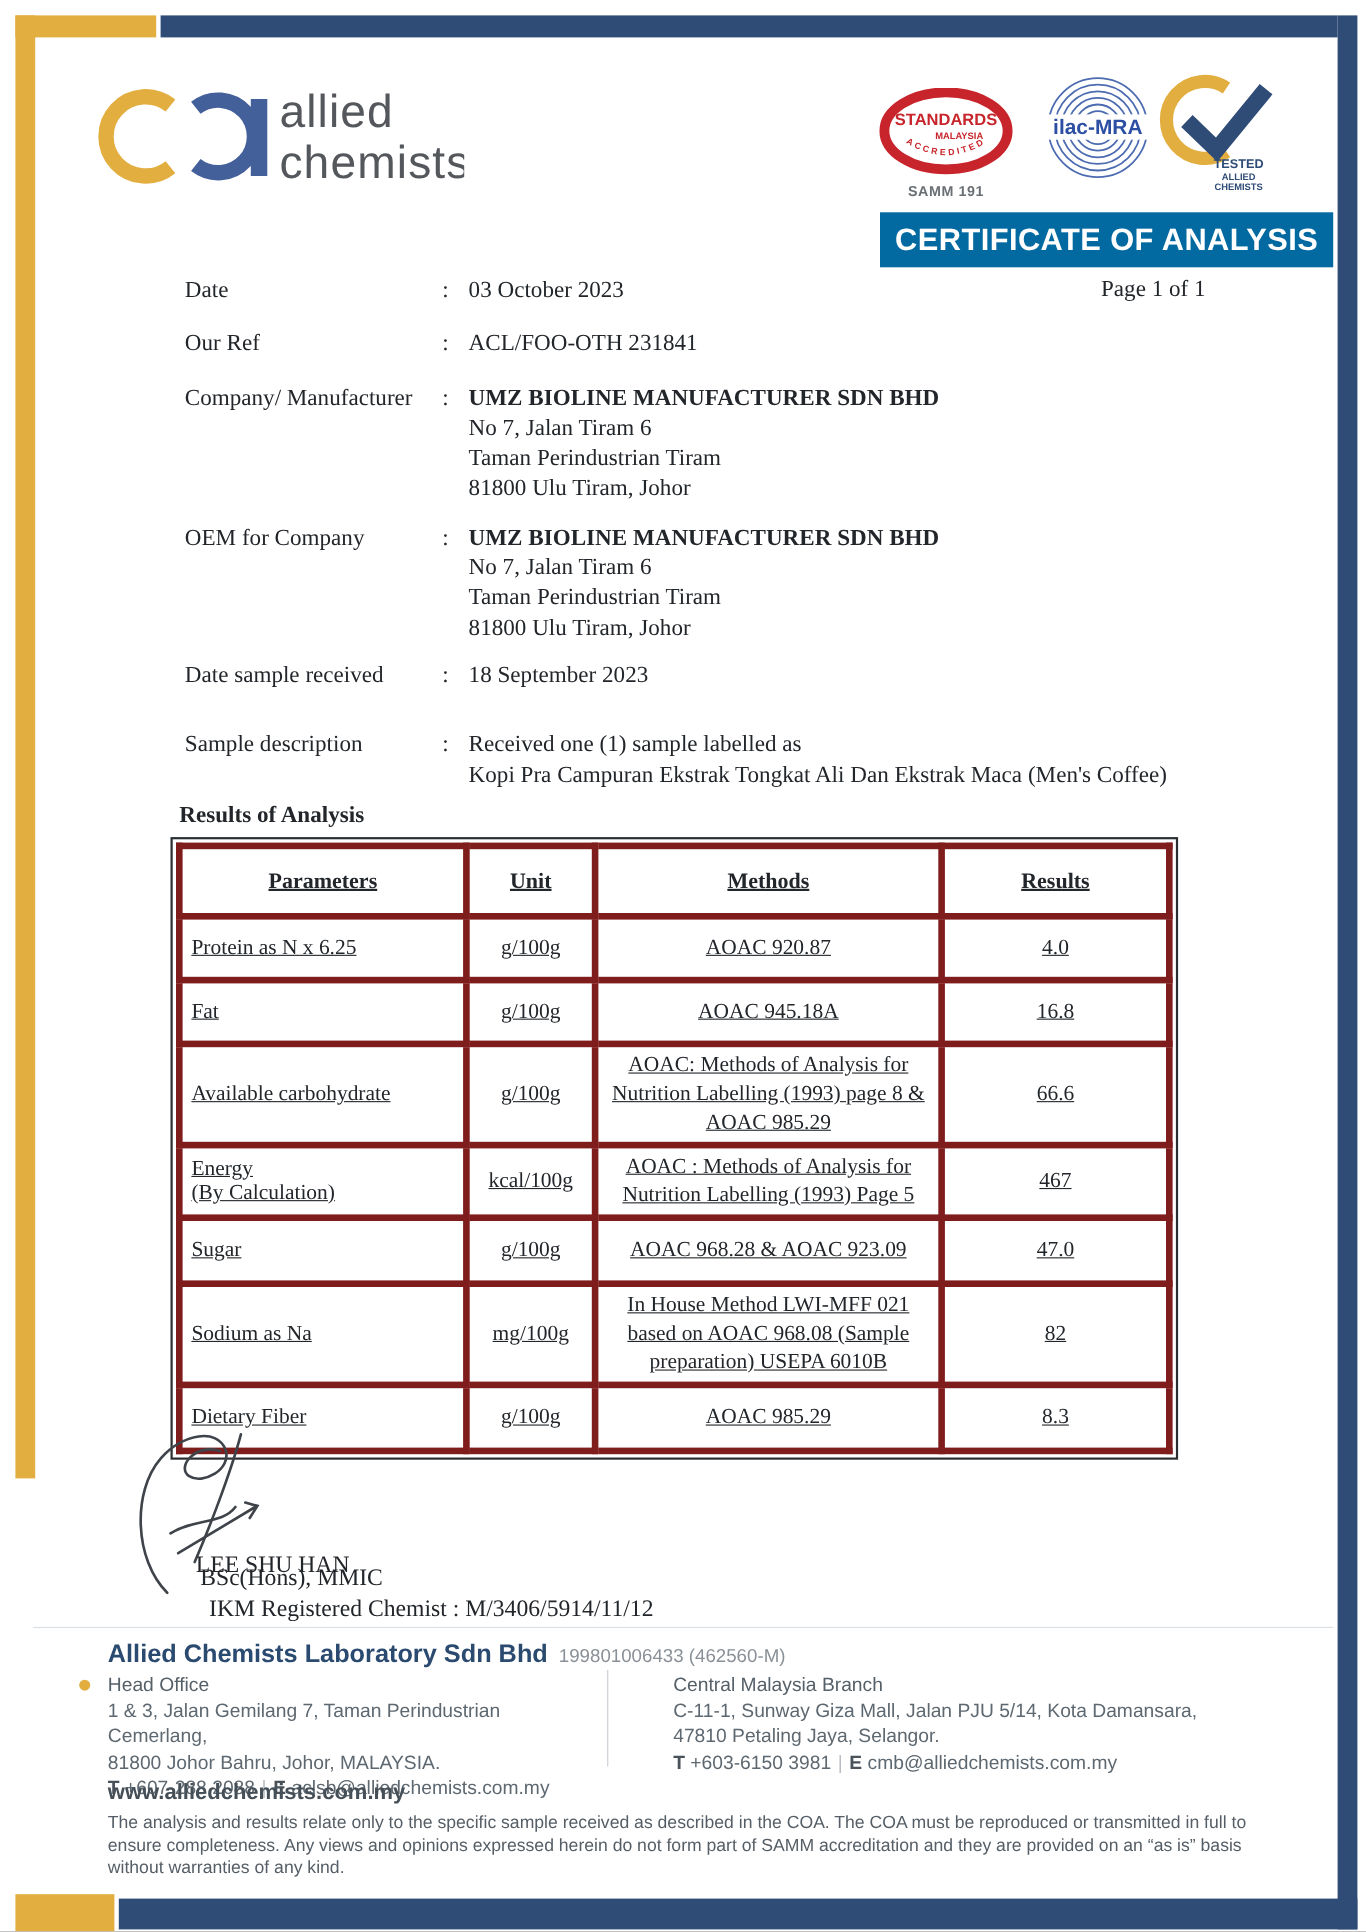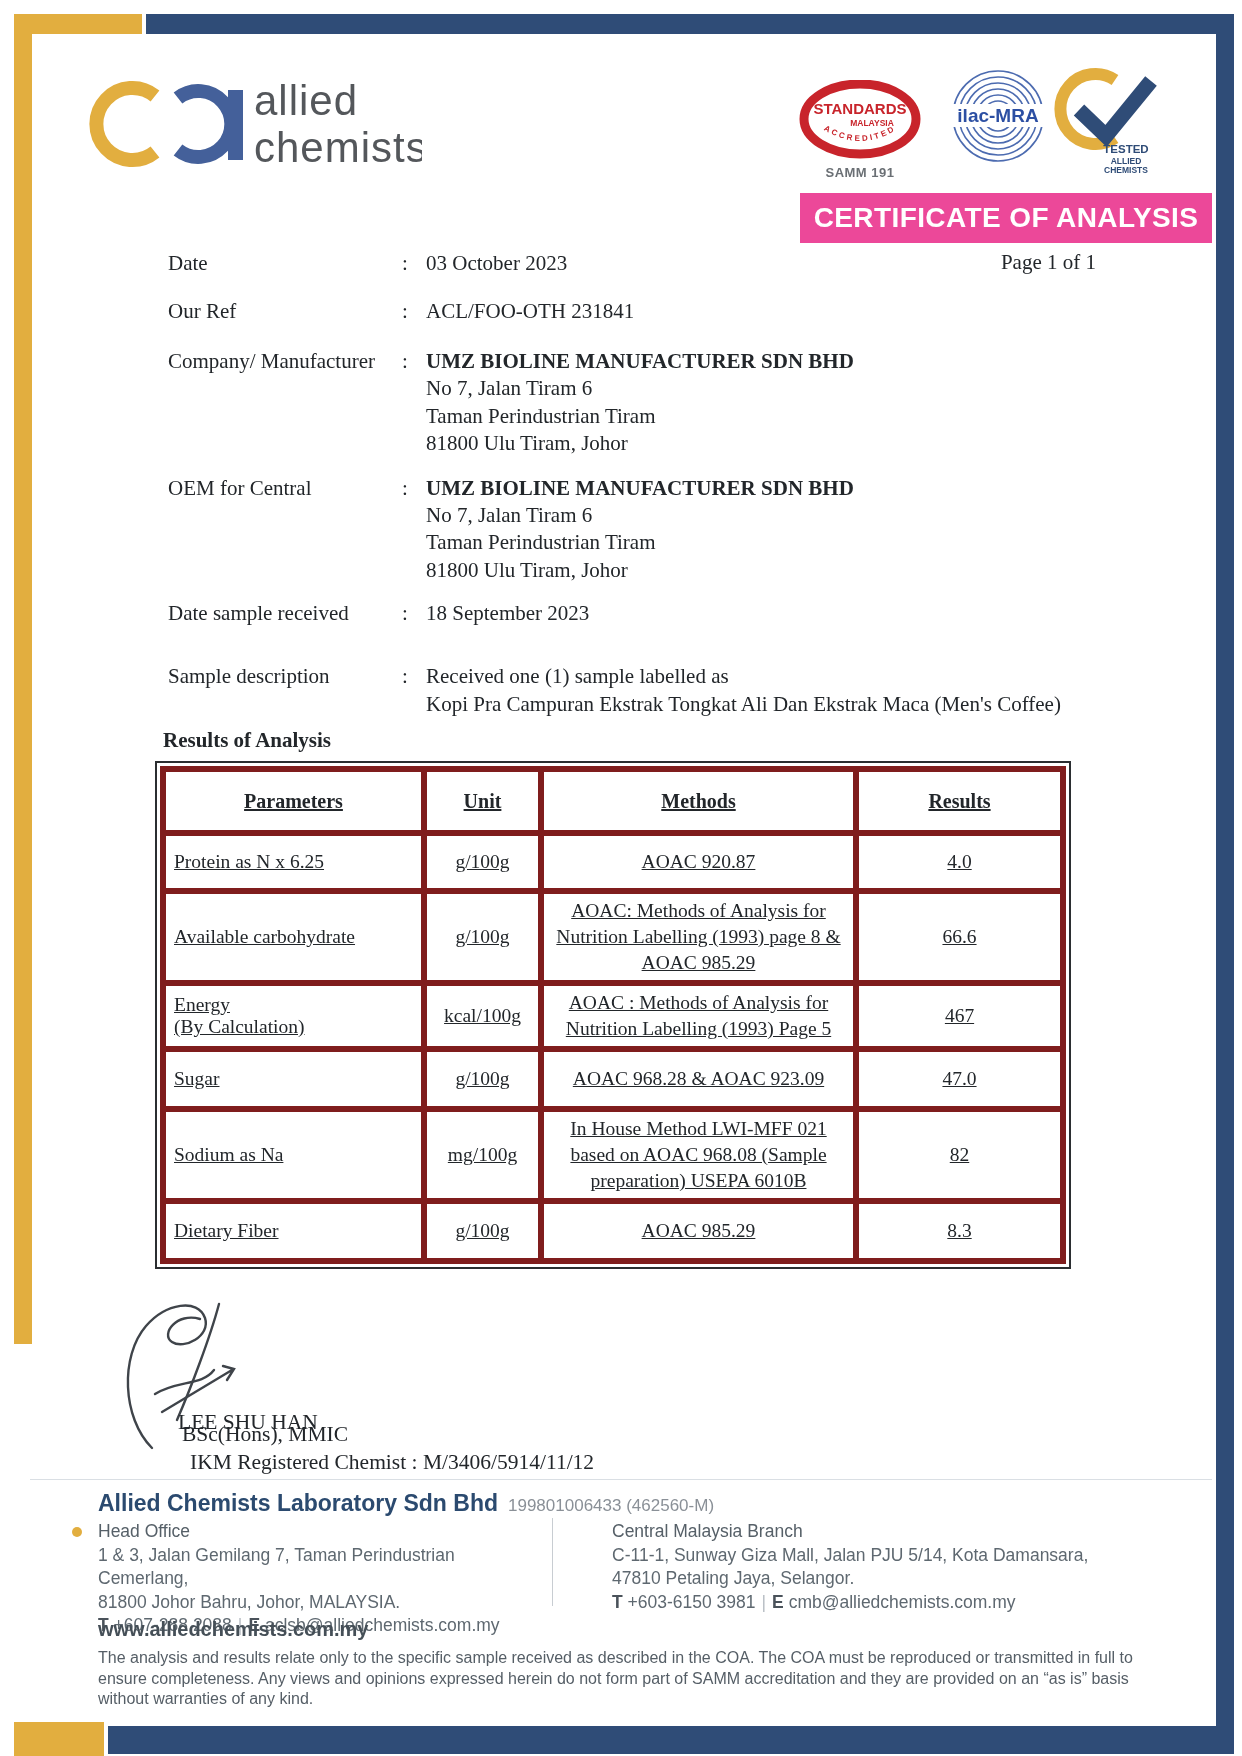--- a/index.html
+++ b/index.html
@@ -22,21 +22,21 @@
   .logo{position:absolute;left:82px;top:66px;}
   
   .badge{position:absolute;text-align:center;}
   .badge-standards{left:798px;top:80px;width:124px;}
   .badge-standards .caption{font-family:"Liberation Sans",sans-serif;font-size:13px;font-weight:bold;color:#6a6f74;margin-top:1px;letter-spacing:.5px;}
   .badge-ilac{left:938px;top:68px;width:96px;height:96px;margin-left:12px;}
   .badge-tested{left:1048px;top:58px;width:122px;height:120px;}
   
   .banner{
     position:absolute;left:800px;top:193px;width:412px;height:50px;
-    background:#ec4899;color:#ffffff;display:flex;align-items:center;justify-content:center;
+    background:#0369a1;color:#ffffff;display:flex;align-items:center;justify-content:center;
     font-family:"Liberation Sans",sans-serif;font-weight:bold;font-size:28px;letter-spacing:.4px;
   }
   .page-number{position:absolute;left:958px;top:250px;width:138px;text-align:right;font-size:21px;}
   
   .fields{position:absolute;left:168px;top:250px;width:930px;}
   .field-row{display:grid;grid-template-columns:234px 24px auto;font-size:21px;line-height:27px;}
   .field-row .colon{text-align:left;}
   .company-name{font-weight:bold;}
   .addr{line-height:27.5px;}
   .mb-date{margin-bottom:21px;}
@@ -159,21 +159,21 @@
       <div class="colon">:</div>
       <div>
         <div class="company-name">UMZ BIOLINE MANUFACTURER SDN BHD</div>
         <div class="addr">No 7, Jalan Tiram 6</div>
         <div class="addr">Taman Perindustrian Tiram</div>
         <div class="addr">81800 Ulu Tiram, Johor</div>
       </div>
     </div>
 
     <div class="field-row mb-oem">
-      <div>OEM for Central</div>
+      <div>OEM for Company</div>
       <div class="colon">:</div>
       <div>
         <div class="company-name">UMZ BIOLINE MANUFACTURER SDN BHD</div>
         <div class="addr">No 7, Jalan Tiram 6</div>
         <div class="addr">Taman Perindustrian Tiram</div>
         <div class="addr">81800 Ulu Tiram, Johor</div>
       </div>
     </div>
 
     <div class="field-row mb-received">
@@ -208,20 +208,26 @@
         <th>Unit</th>
         <th>Methods</th>
         <th>Results</th>
       </tr>
       <tr class="h60">
         <td class="param">Protein as N x 6.25</td>
         <td class="unit">g/100g</td>
         <td class="method">AOAC 920.87</td>
         <td class="result">4.0</td>
       </tr>
+      <tr class="h60">
+        <td class="param">Fat</td>
+        <td class="unit">g/100g</td>
+        <td class="method">AOAC 945.18A</td>
+        <td class="result">16.8</td>
+      </tr>
       <tr class="h82">
         <td class="param">Available carbohydrate</td>
         <td class="unit">g/100g</td>
         <td class="method">AOAC: Methods of Analysis for Nutrition Labelling (1993) page 8 &amp; AOAC 985.29</td>
         <td class="result">66.6</td>
       </tr>
       <tr class="h58">
         <td class="param">
           <div>Energy</div>
           <div>(By Calculation)</div>

